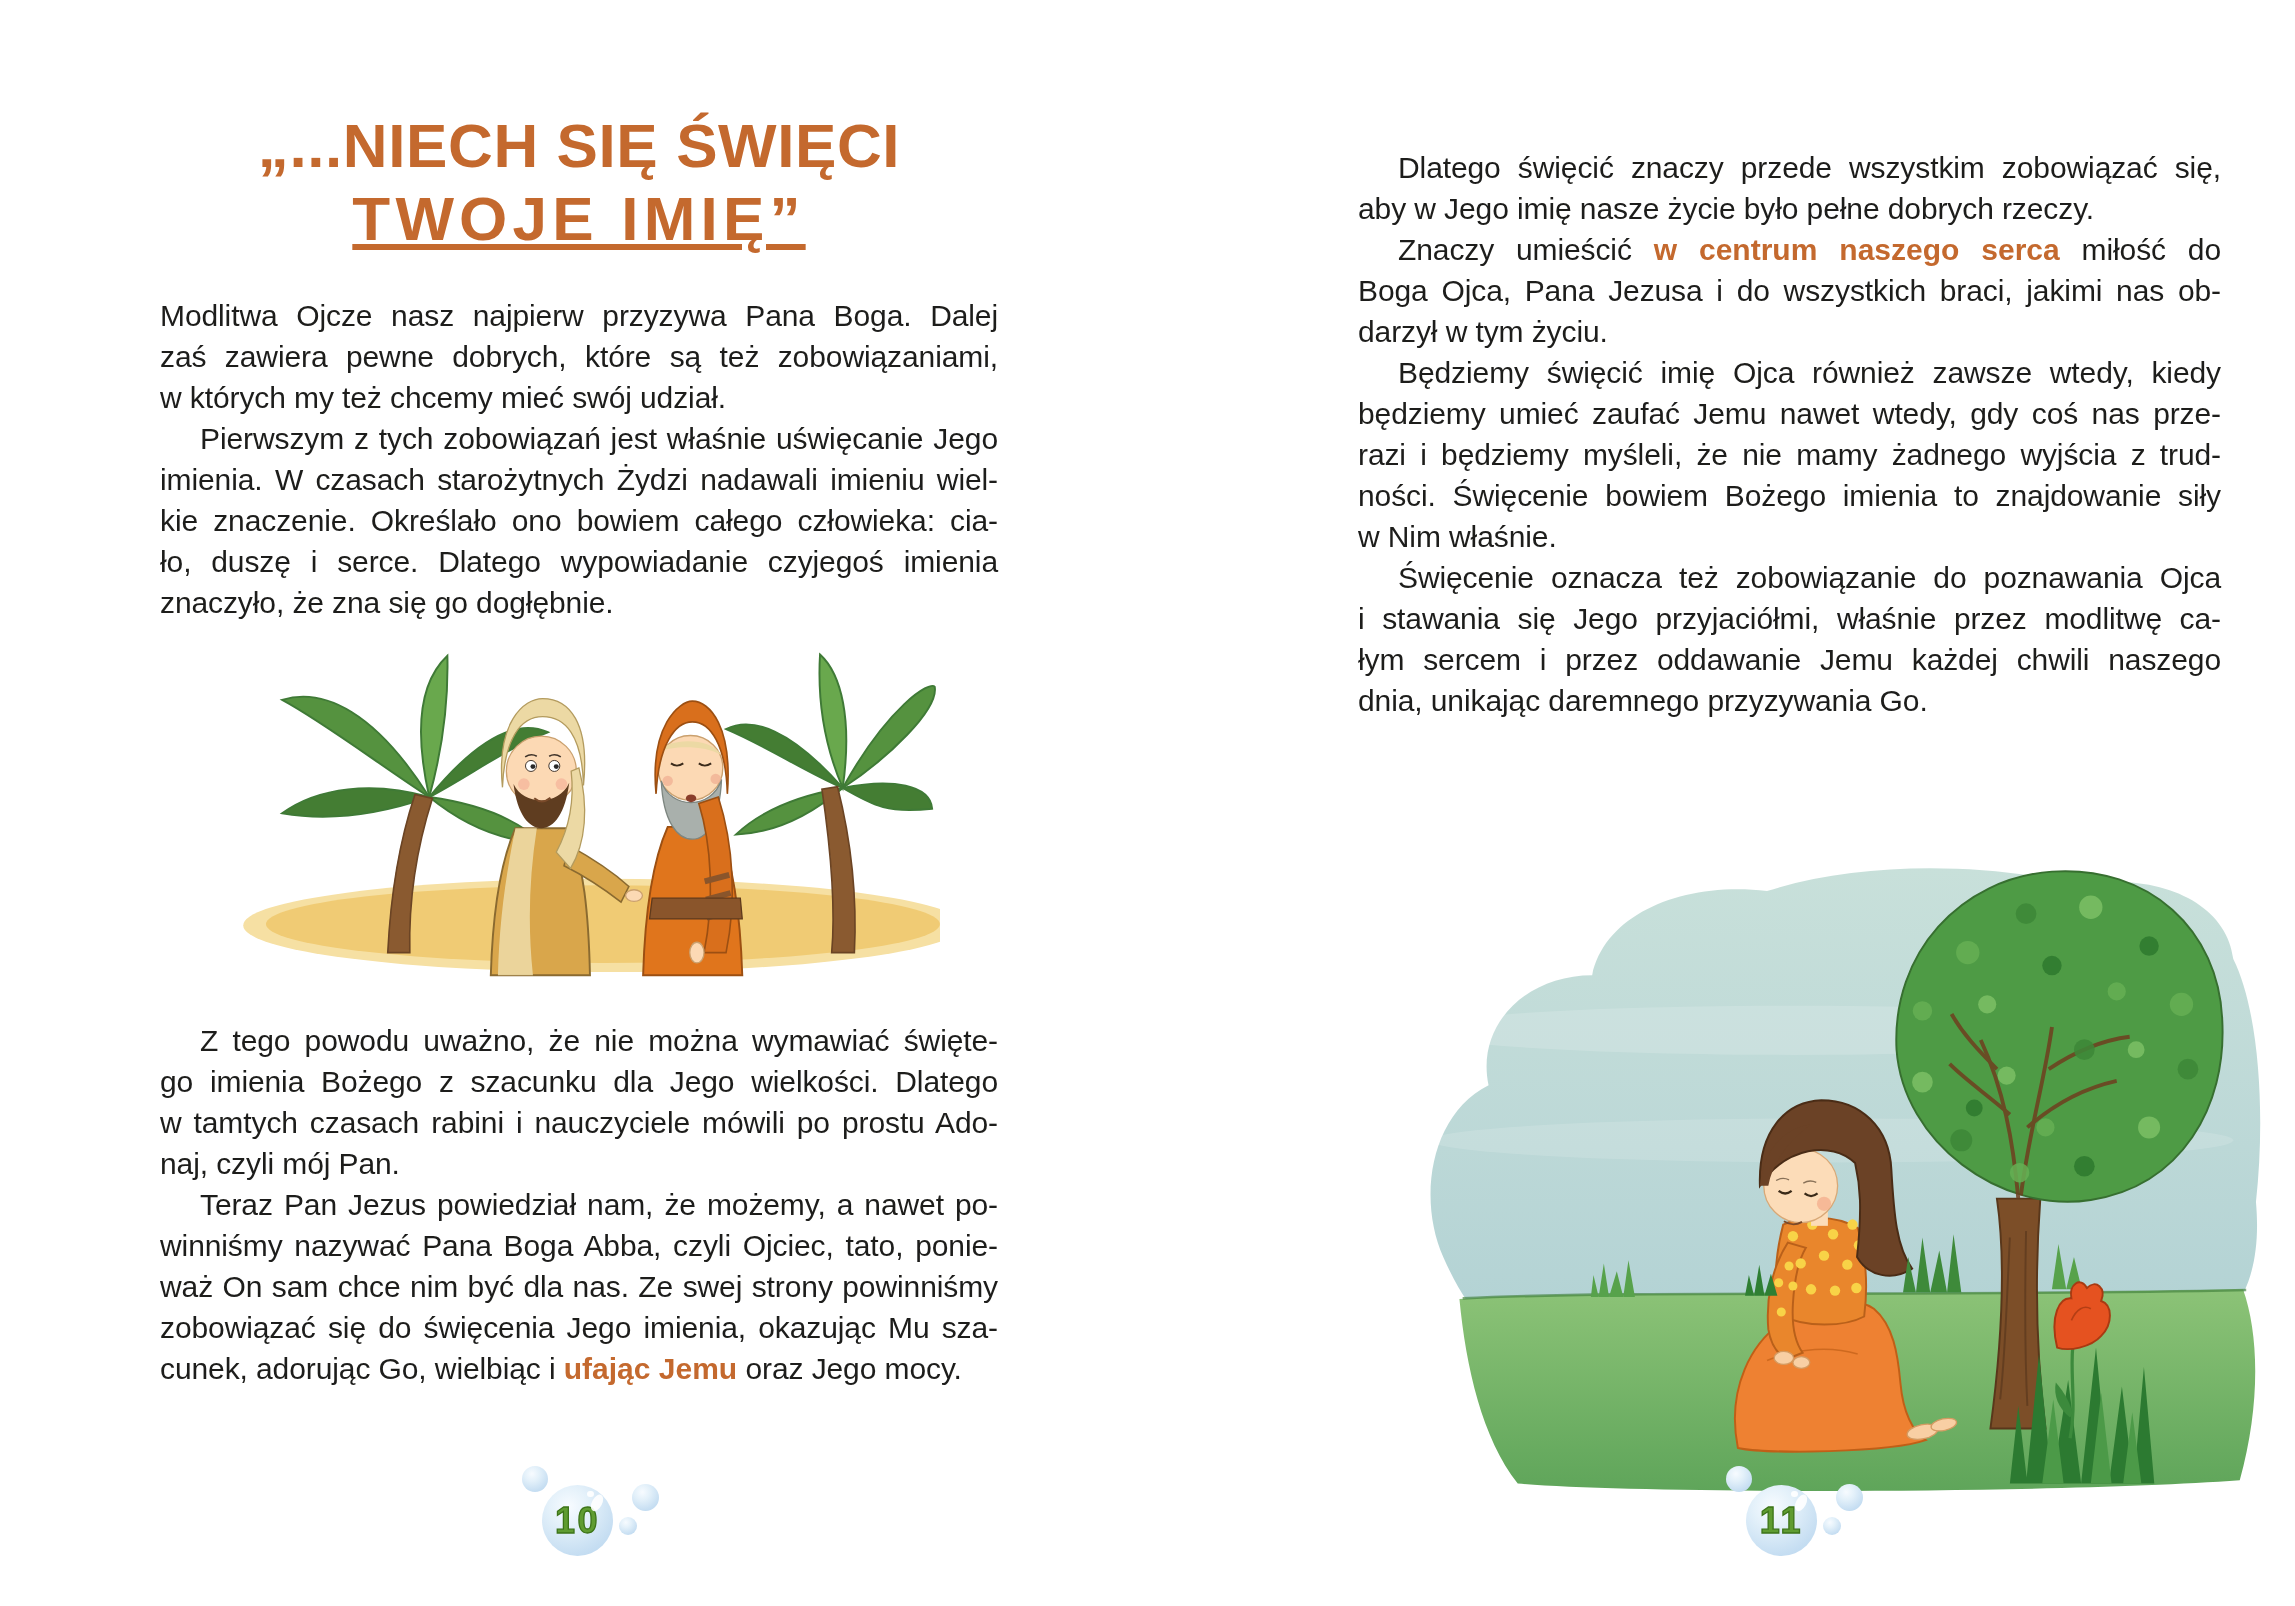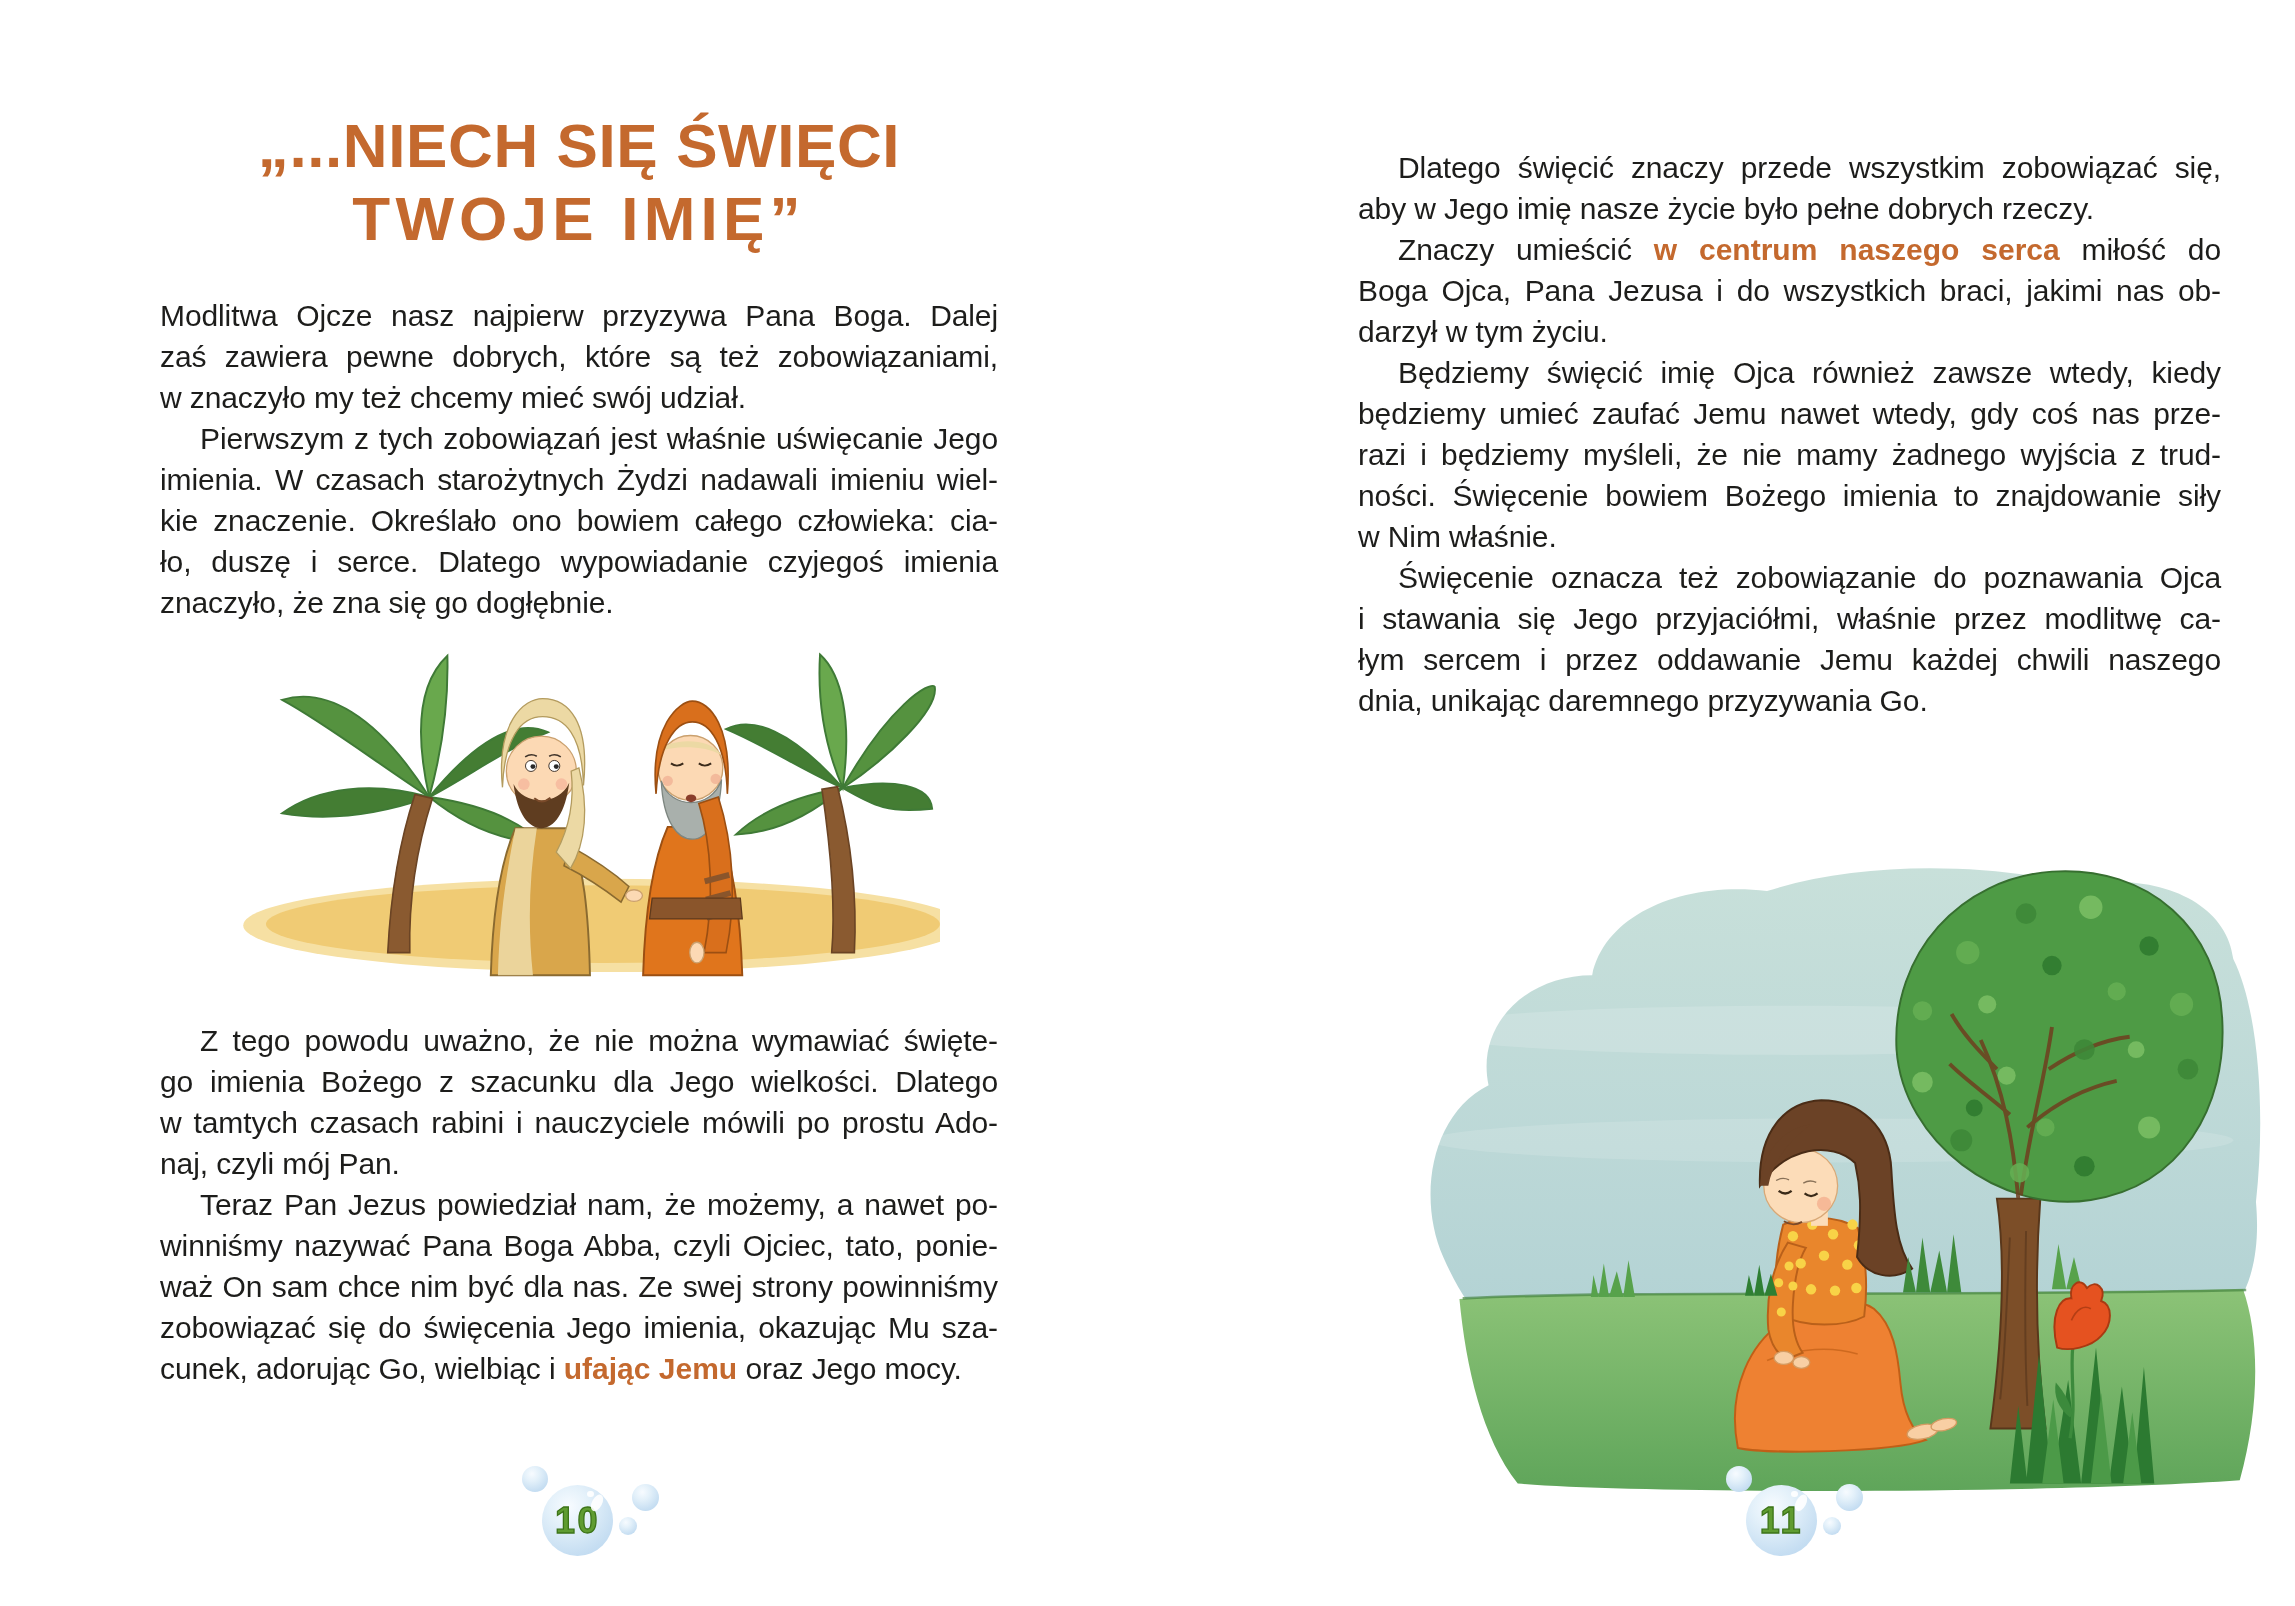--- a/index.html
+++ b/index.html
@@ -10,21 +10,21 @@
   body{
     position:relative; width:2295px; height:1607px; overflow:hidden;
     font-family:"Liberation Sans", sans-serif; color:var(--ink);
   }
   .page{position:absolute;top:0;height:1607px;padding-left:7px;}
   .page.left{left:0;width:1147px;}
   .page.right{left:1204px;width:1148px;}
 
   .title{position:absolute;left:160px;top:109px;width:838px;text-align:center;
     color:var(--accent);font-weight:800;font-size:62px;line-height:73px;letter-spacing:0.6px;}
-  .title .t2{display:block;letter-spacing:5.2px;}
+  .title .t2{display:block;letter-spacing:5.2px;text-decoration:underline;}
 
   .textblock{position:absolute;width:838px;}
   .page.left .block-a{left:160px;top:295px;}
   .page.left .block-b{left:160px;top:1020px;}
   .page.right .textblock{left:154px;top:147px;width:863px;}
 
   .line{height:41px;line-height:41px;font-size:30px;letter-spacing:-0.1px;
     text-align:justify;text-align-last:justify;text-justify:inter-word;white-space:normal;}
   .line.last{text-align-last:left;}
   .line.indent{text-indent:40px;}
@@ -54,21 +54,21 @@
 
   <h1 class="title">
     <span class="t1">„...NIECH SIĘ ŚWIĘCI</span>
     <span class="t2">TWOJE IMIĘ”</span>
   </h1>
 
   <div class="textblock block-a">
       <div class="para">
         <div class="line"><span>Modlitwa Ojcze nasz najpierw przyzywa Pana Boga. Dalej</span></div>
         <div class="line"><span>zaś zawiera pewne dobrych, które są też zobowiązaniami,</span></div>
-        <div class="line last"><span>w znaczyło my też chcemy mieć swój udział.</span></div>
+        <div class="line last"><span>w których my też chcemy mieć swój udział.</span></div>
       </div>
       <div class="para">
         <div class="line indent"><span>Pierwszym z tych zobowiązań jest właśnie uświęcanie Jego</span></div>
         <div class="line"><span>imienia. W czasach starożytnych Żydzi nadawali imieniu wiel-</span></div>
         <div class="line"><span>kie znaczenie. Określało ono bowiem całego człowieka: cia-</span></div>
         <div class="line"><span>ło, duszę i serce. Dlatego wypowiadanie czyjegoś imienia</span></div>
         <div class="line last"><span>znaczyło, że zna się go dogłębnie.</span></div>
       </div>
     </div>
 

